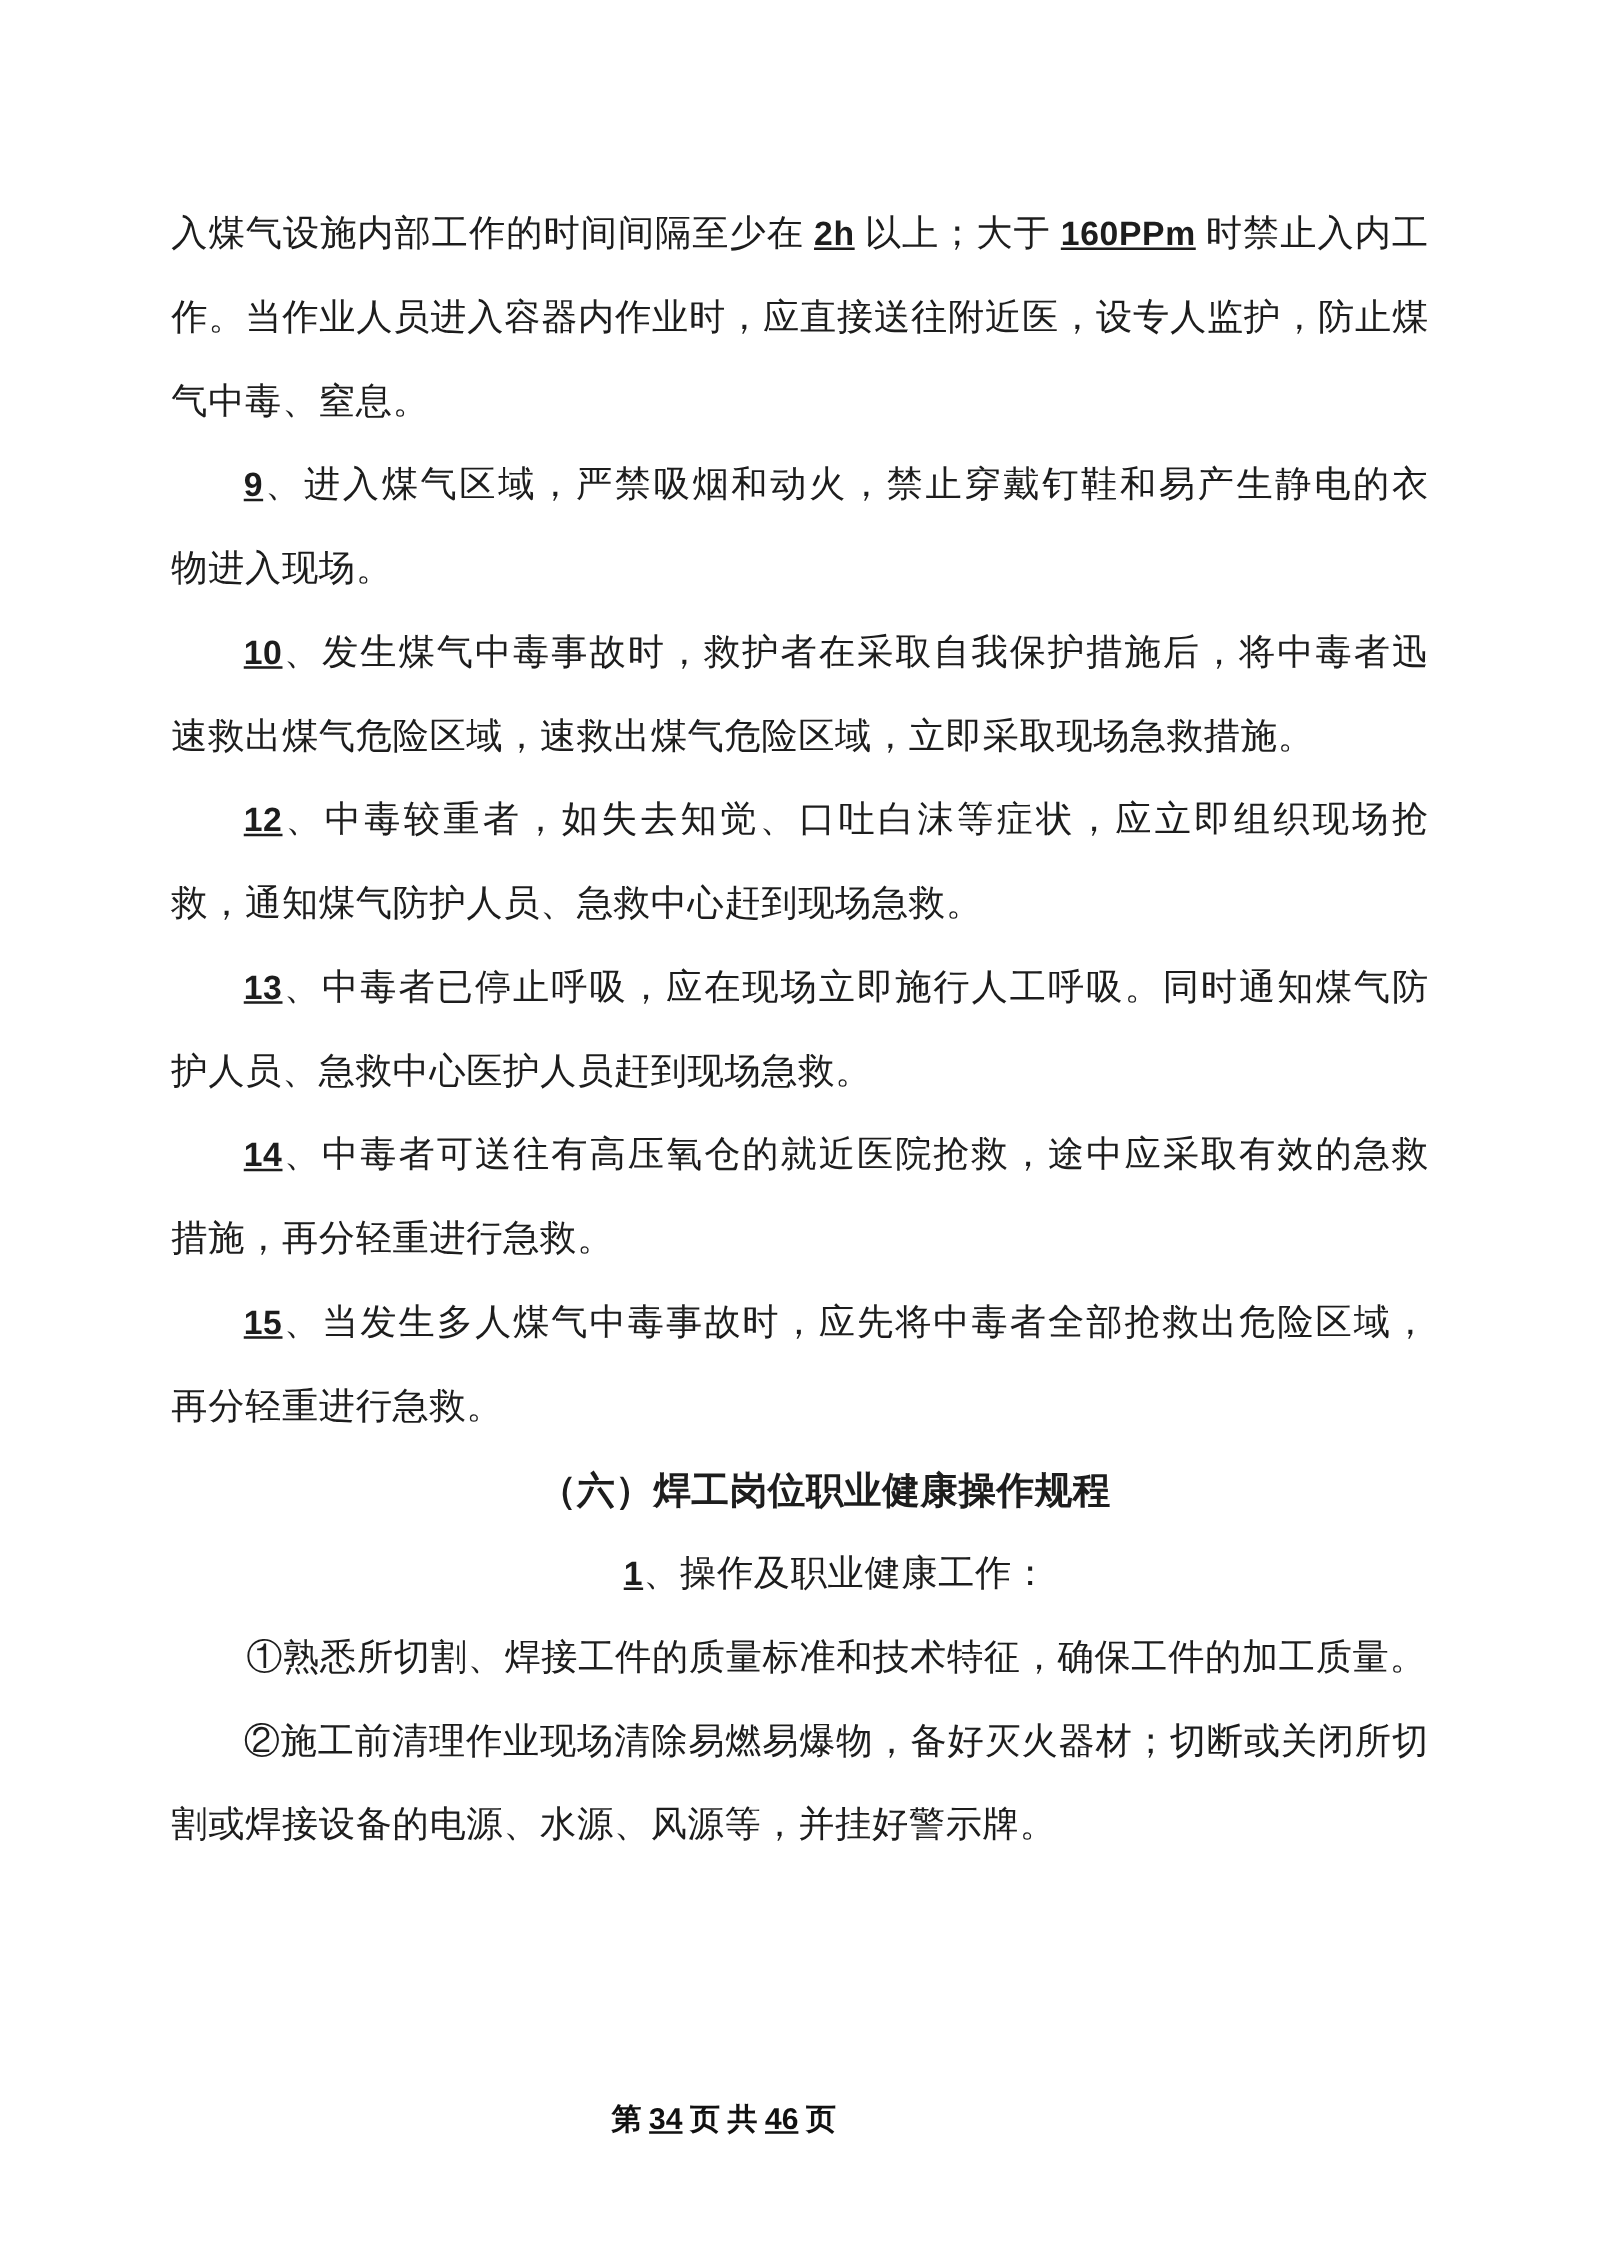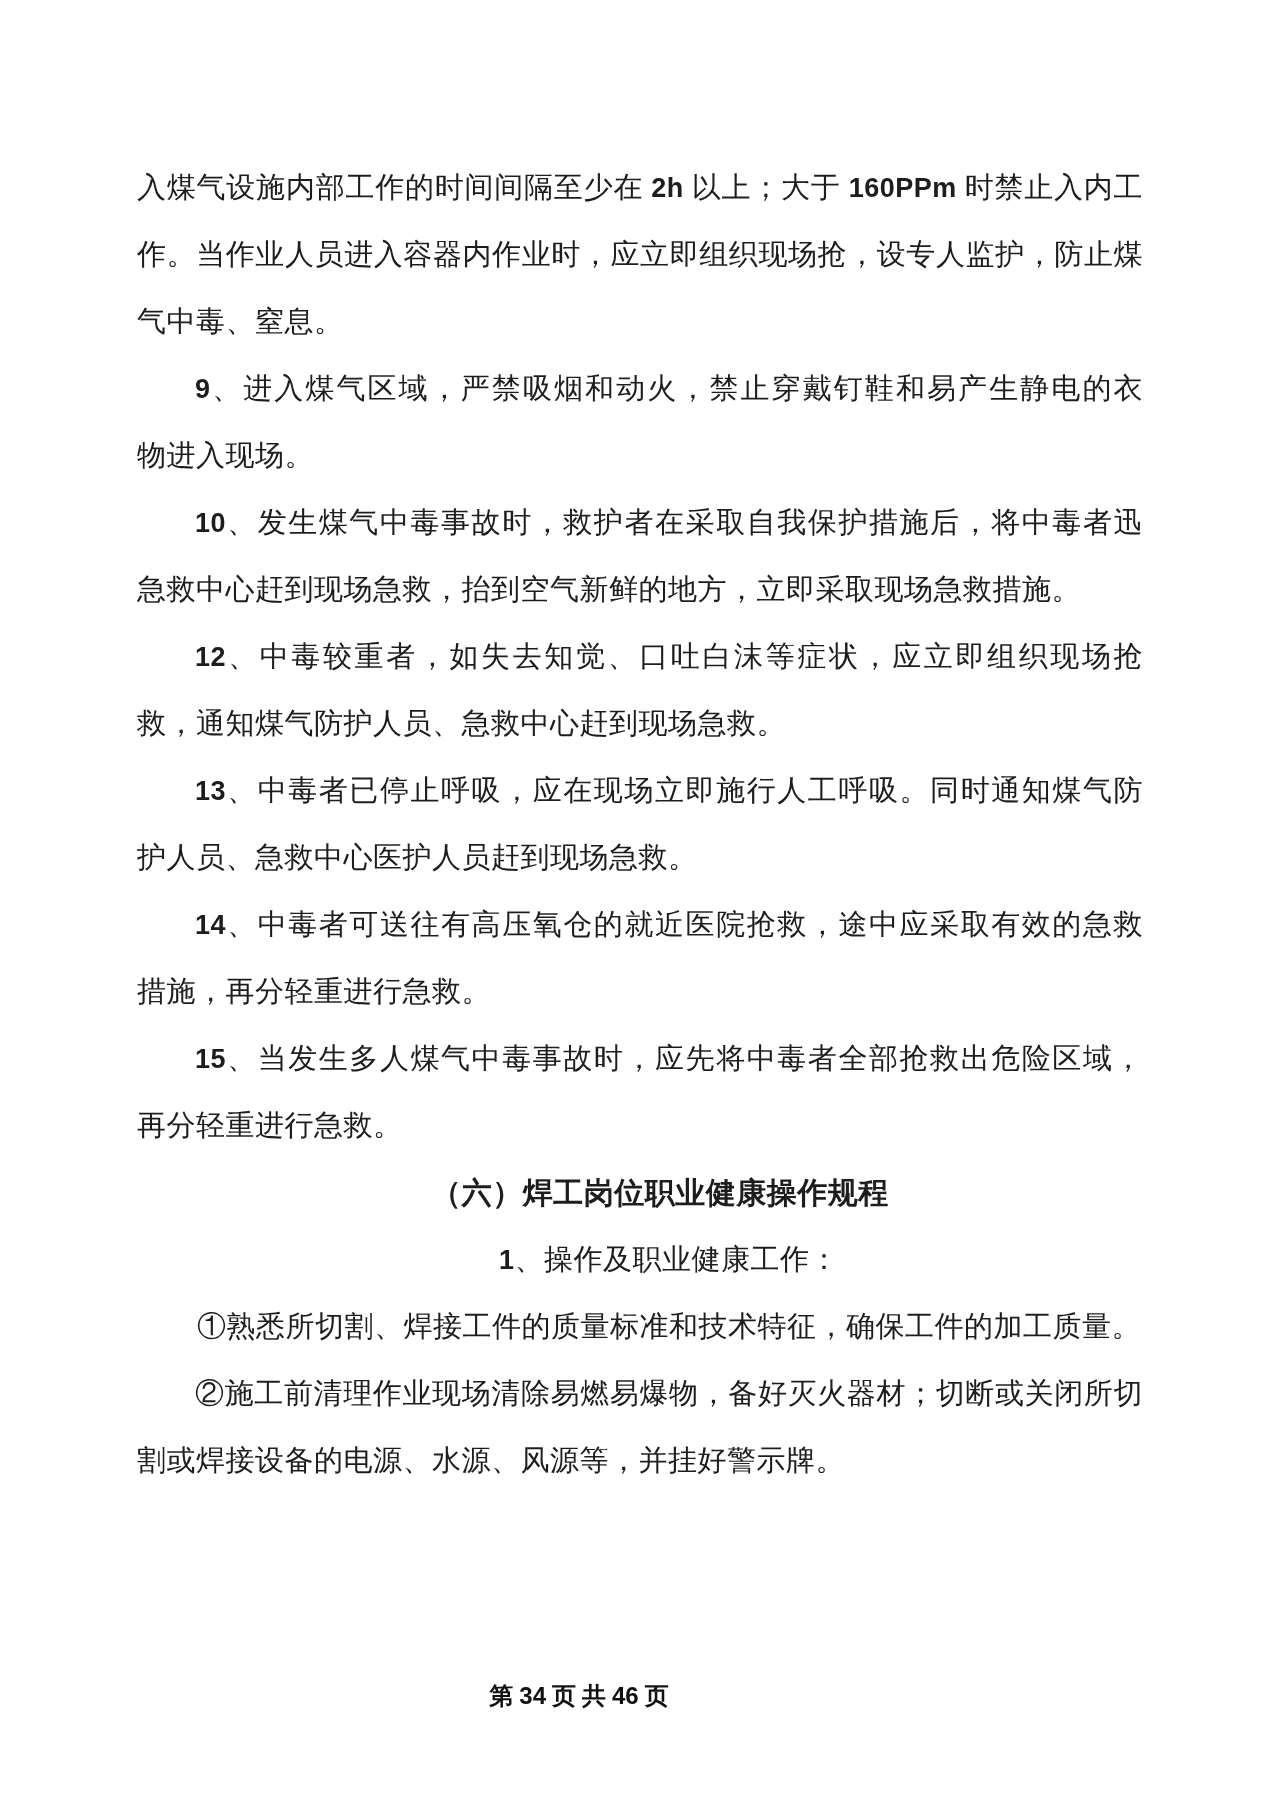--- a/index.html
+++ b/index.html
@@ -42,20 +42,21 @@
     font-size: 30px;
   }
   .line.bold.ind {
     text-indent: 40px;
   }
   
   .lat {
     font-family: "Liberation Sans", "DejaVu Sans", sans-serif;
     font-weight: 700;
     font-size: 0.93em;
+    text-decoration: underline;
   }
   .footer {
     position: absolute;
     top: 1676px;
     left: 0;
     width: 1158px;
     height: 40px;
     line-height: 40px;
     text-align: center;
     font-size: 24px;
@@ -66,26 +67,26 @@
     font-size: 1.0em;
     margin-top: 36px;
   }
 </style>
 </head>
 <body>
 
 <div class="page">
   <div class="doc-body">
       <div class="line just">入煤气设施内部工作的时间间隔至少在 <span class="lat">2h</span> 以上；大于 <span class="lat">160PPm</span> 时禁止入内工</div>
-      <div class="line just">作。当作业人员进入容器内作业时，应立即组织现场抢，设专人监护，防止煤</div>
+      <div class="line just">作。当作业人员进入容器内作业时，应直接送往附近医，设专人监护，防止煤</div>
       <div class="line">气中毒、窒息。</div>
       <div class="line ind just"><span class="lat">9</span>、进入煤气区域，严禁吸烟和动火，禁止穿戴钉鞋和易产生静电的衣</div>
       <div class="line">物进入现场。</div>
       <div class="line ind just"><span class="lat">10</span>、发生煤气中毒事故时，救护者在采取自我保护措施后，将中毒者迅</div>
-      <div class="line">急救中心赶到现场急救，抬到空气新鲜的地方，立即采取现场急救措施。</div>
+      <div class="line">速救出煤气危险区域，速救出煤气危险区域，立即采取现场急救措施。</div>
       <div class="line ind just"><span class="lat">12</span>、中毒较重者，如失去知觉、口吐白沫等症状，应立即组织现场抢</div>
       <div class="line">救，通知煤气防护人员、急救中心赶到现场急救。</div>
       <div class="line ind just"><span class="lat">13</span>、中毒者已停止呼吸，应在现场立即施行人工呼吸。同时通知煤气防</div>
       <div class="line">护人员、急救中心医护人员赶到现场急救。</div>
       <div class="line ind just"><span class="lat">14</span>、中毒者可送往有高压氧仓的就近医院抢救，途中应采取有效的急救</div>
       <div class="line">措施，再分轻重进行急救。</div>
       <div class="line ind just"><span class="lat">15</span>、当发生多人煤气中毒事故时，应先将中毒者全部抢救出危险区域，</div>
       <div class="line">再分轻重进行急救。</div>
       <div class="line ind bold">（六）焊工岗位职业健康操作规程</div>
       <div class="line ind"><span class="lat">1</span>、操作及职业健康工作：</div>

